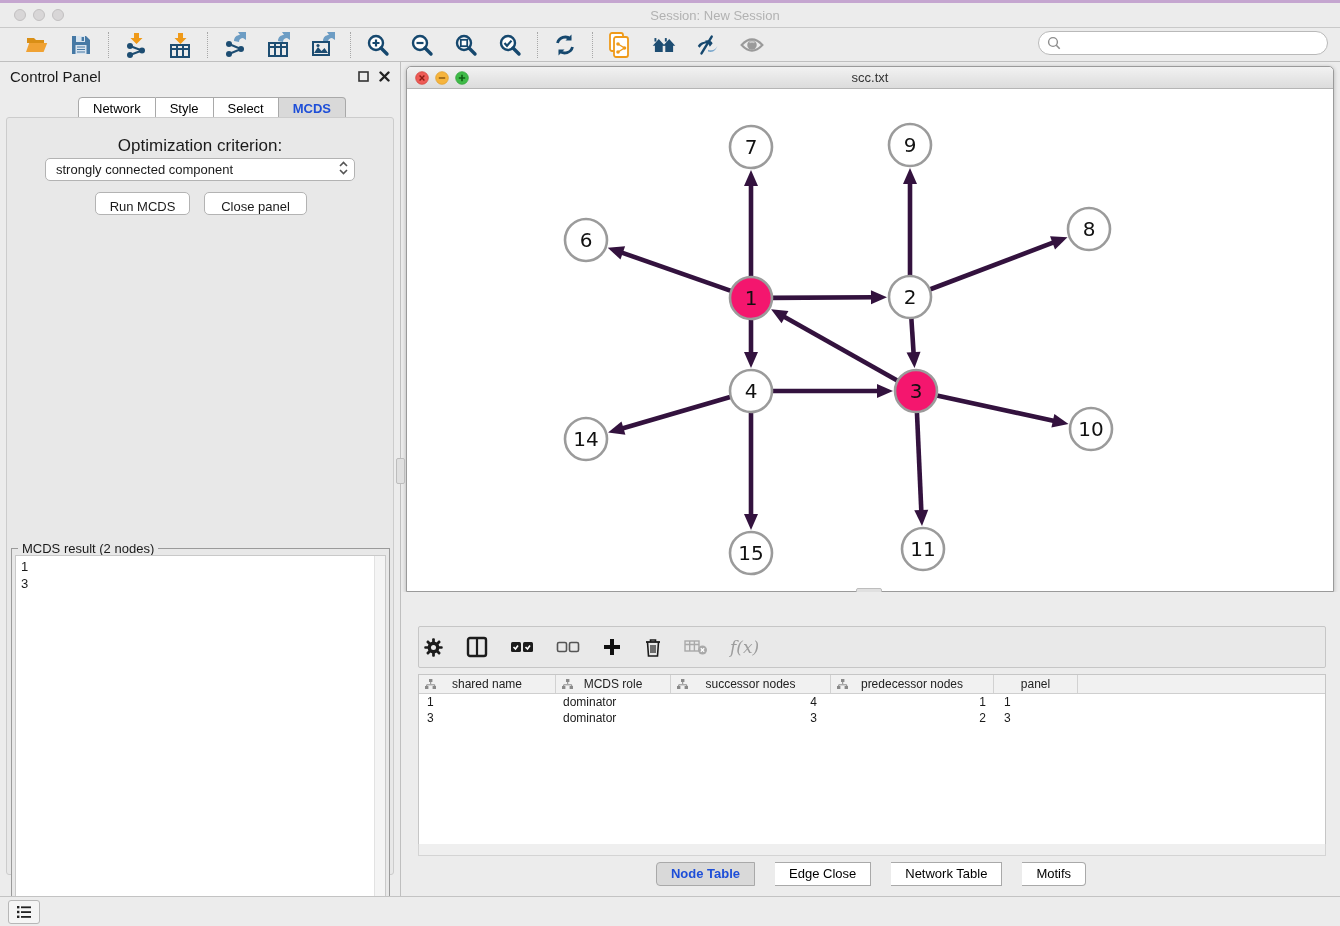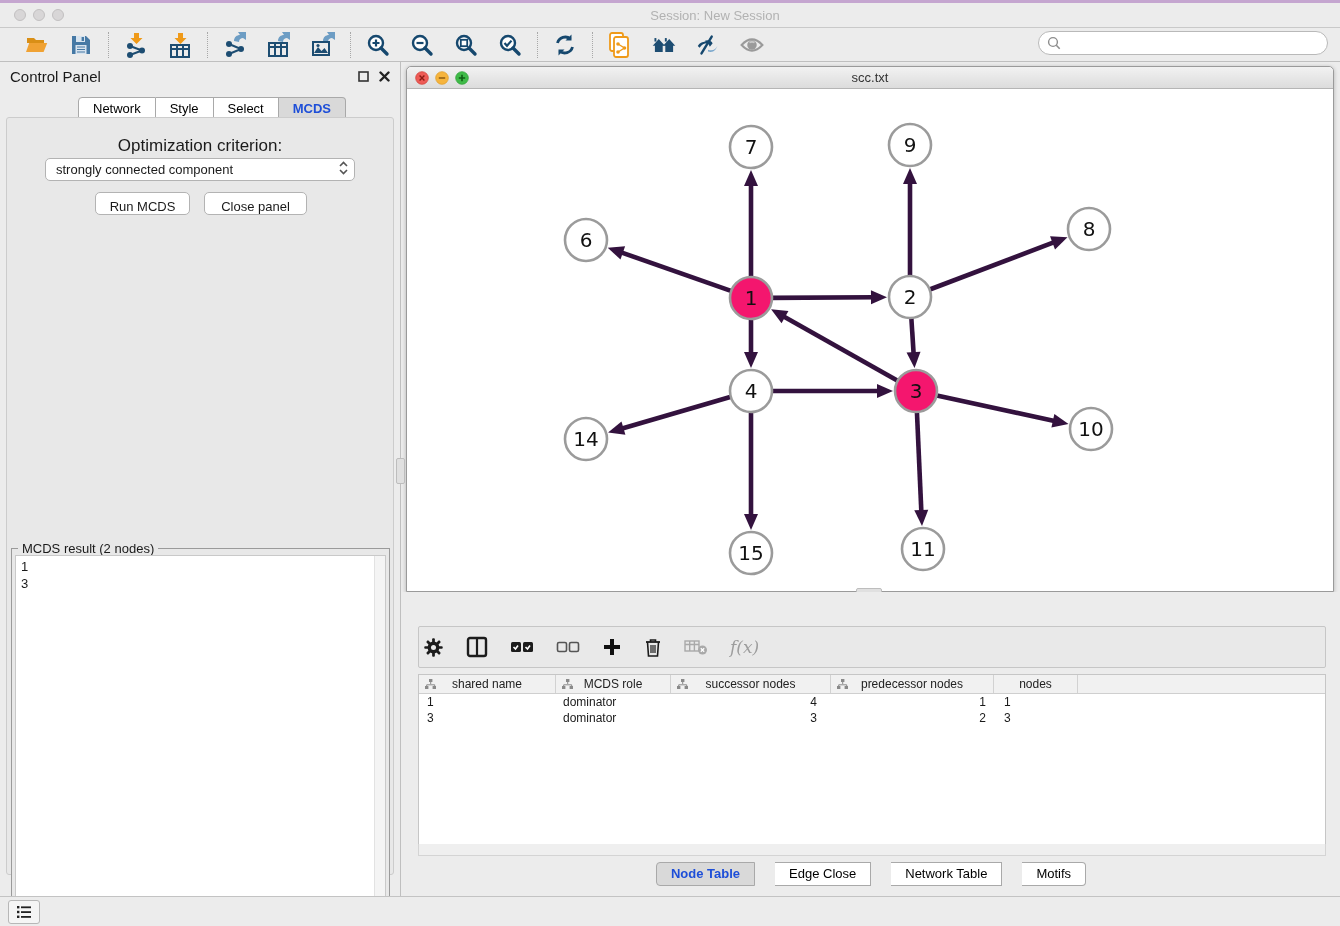--- a/index.html
+++ b/index.html
@@ -453,21 +453,21 @@
       <div class="th" style="width:163px;">
         <span class="treeicon"><svg width="13" height="13" viewBox="0 0 13 13">
               <rect x="5" y="1" width="3.4" height="3" fill="#8a8a8a"></rect>
               <rect x="1" y="8" width="3.4" height="3" fill="#8a8a8a"></rect>
               <rect x="8.6" y="8" width="3.4" height="3" fill="#8a8a8a"></rect>
               <path d="M6.7 4v2M2.7 8V6.8h8V8" stroke="#8a8a8a" stroke-width="1" fill="none"></path>
             </svg></span>
         <span>predecessor nodes</span>
       </div>
       <div class="th" style="width:84px;">
-        <span>nodes</span>
+        <span>panel</span>
       </div>
     </div>
     <div class="trow">
       <div class="td" style="width:137px;padding-left:8px;">1</div>
       <div class="td" style="width:115px;padding-left:7px;">dominator</div>
       <div class="td" style="width:160px;text-align:right;padding-right:14px;">4</div>
       <div class="td" style="width:163px;text-align:right;padding-right:8px;">1</div>
       <div class="td" style="width:84px;padding-left:10px;">1</div>
     </div>
     <div class="trow">

